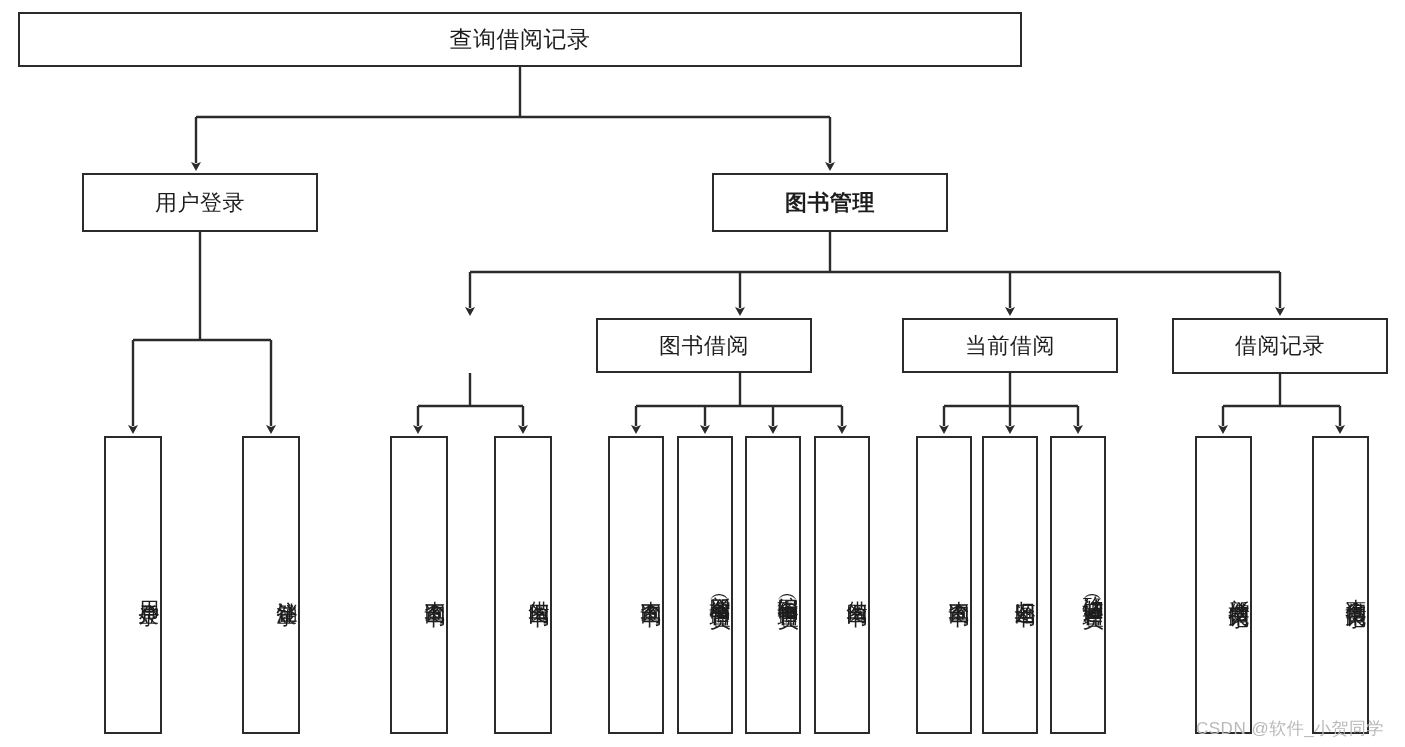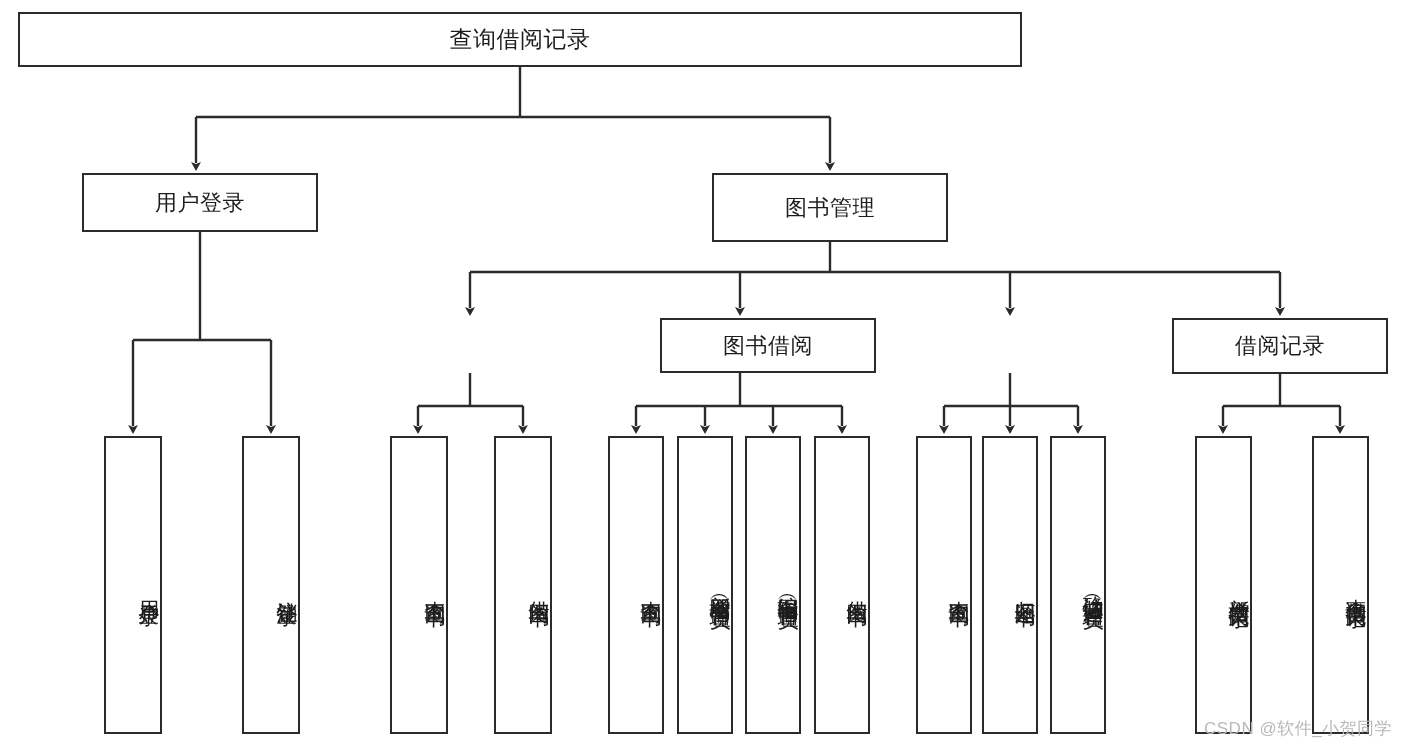--- a/index.html
+++ b/index.html
@@ -61,21 +61,20 @@
     text-orientation: upright;
     display: block;
   }
   .watermark {
     position: absolute;
     color: #b9b9b9;
     font-size: 17px;
     white-space: nowrap;
     letter-spacing: 0.5px;
     user-select: none;
-    padding-left: 8px;
   }
 </style>
 </head>
 <body>
 
 <div id="diagram-root">
 
   <svg id="edge-layer" viewBox="0 0 1405 747" width="1405" height="747" xmlns="http://www.w3.org/2000/svg">
     <defs>
       <marker id="arrow" markerWidth="9" markerHeight="10" refX="1" refY="5" orient="auto" markerUnits="userSpaceOnUse">
@@ -127,29 +126,32 @@
   </svg>
 
   <div class="node h root" style="left:18px; top:12px; width:1004px; height:55px;">
     <span>查询借阅记录</span>
   </div>
 
   <div class="node h" style="left:82px; top:173px; width:236px; height:59px;">
     <span>用户登录</span>
   </div>
 
-  <div class="node h" style="left:712px; top:173px; width:236px; height:69px;">
+  <div class="node h" style="left:712px; top:173px; width:236px; height:59px;font-weight:bold;">
     <span>图书管理</span>
   </div>
 
 
-  <div class="node h" style="left:660px; top:318px; width:216px; height:55px;">
+  <div class="node h" style="left:596px; top:318px; width:216px; height:55px;">
     <span>图书借阅</span>
   </div>
 
+  <div class="node h" style="left:902px; top:318px; width:216px; height:55px;">
+    <span>当前借阅</span>
+  </div>
 
   <div class="node h" style="left:1172px; top:318px; width:216px; height:56px;">
     <span>借阅记录</span>
   </div>
 
   <div class="node v" style="left:104px; top:436px; width:58px; height:298px;">
     <span>用户登录</span>
   </div>
 
   <div class="node v" style="left:242px; top:436px; width:58px; height:298px;">

